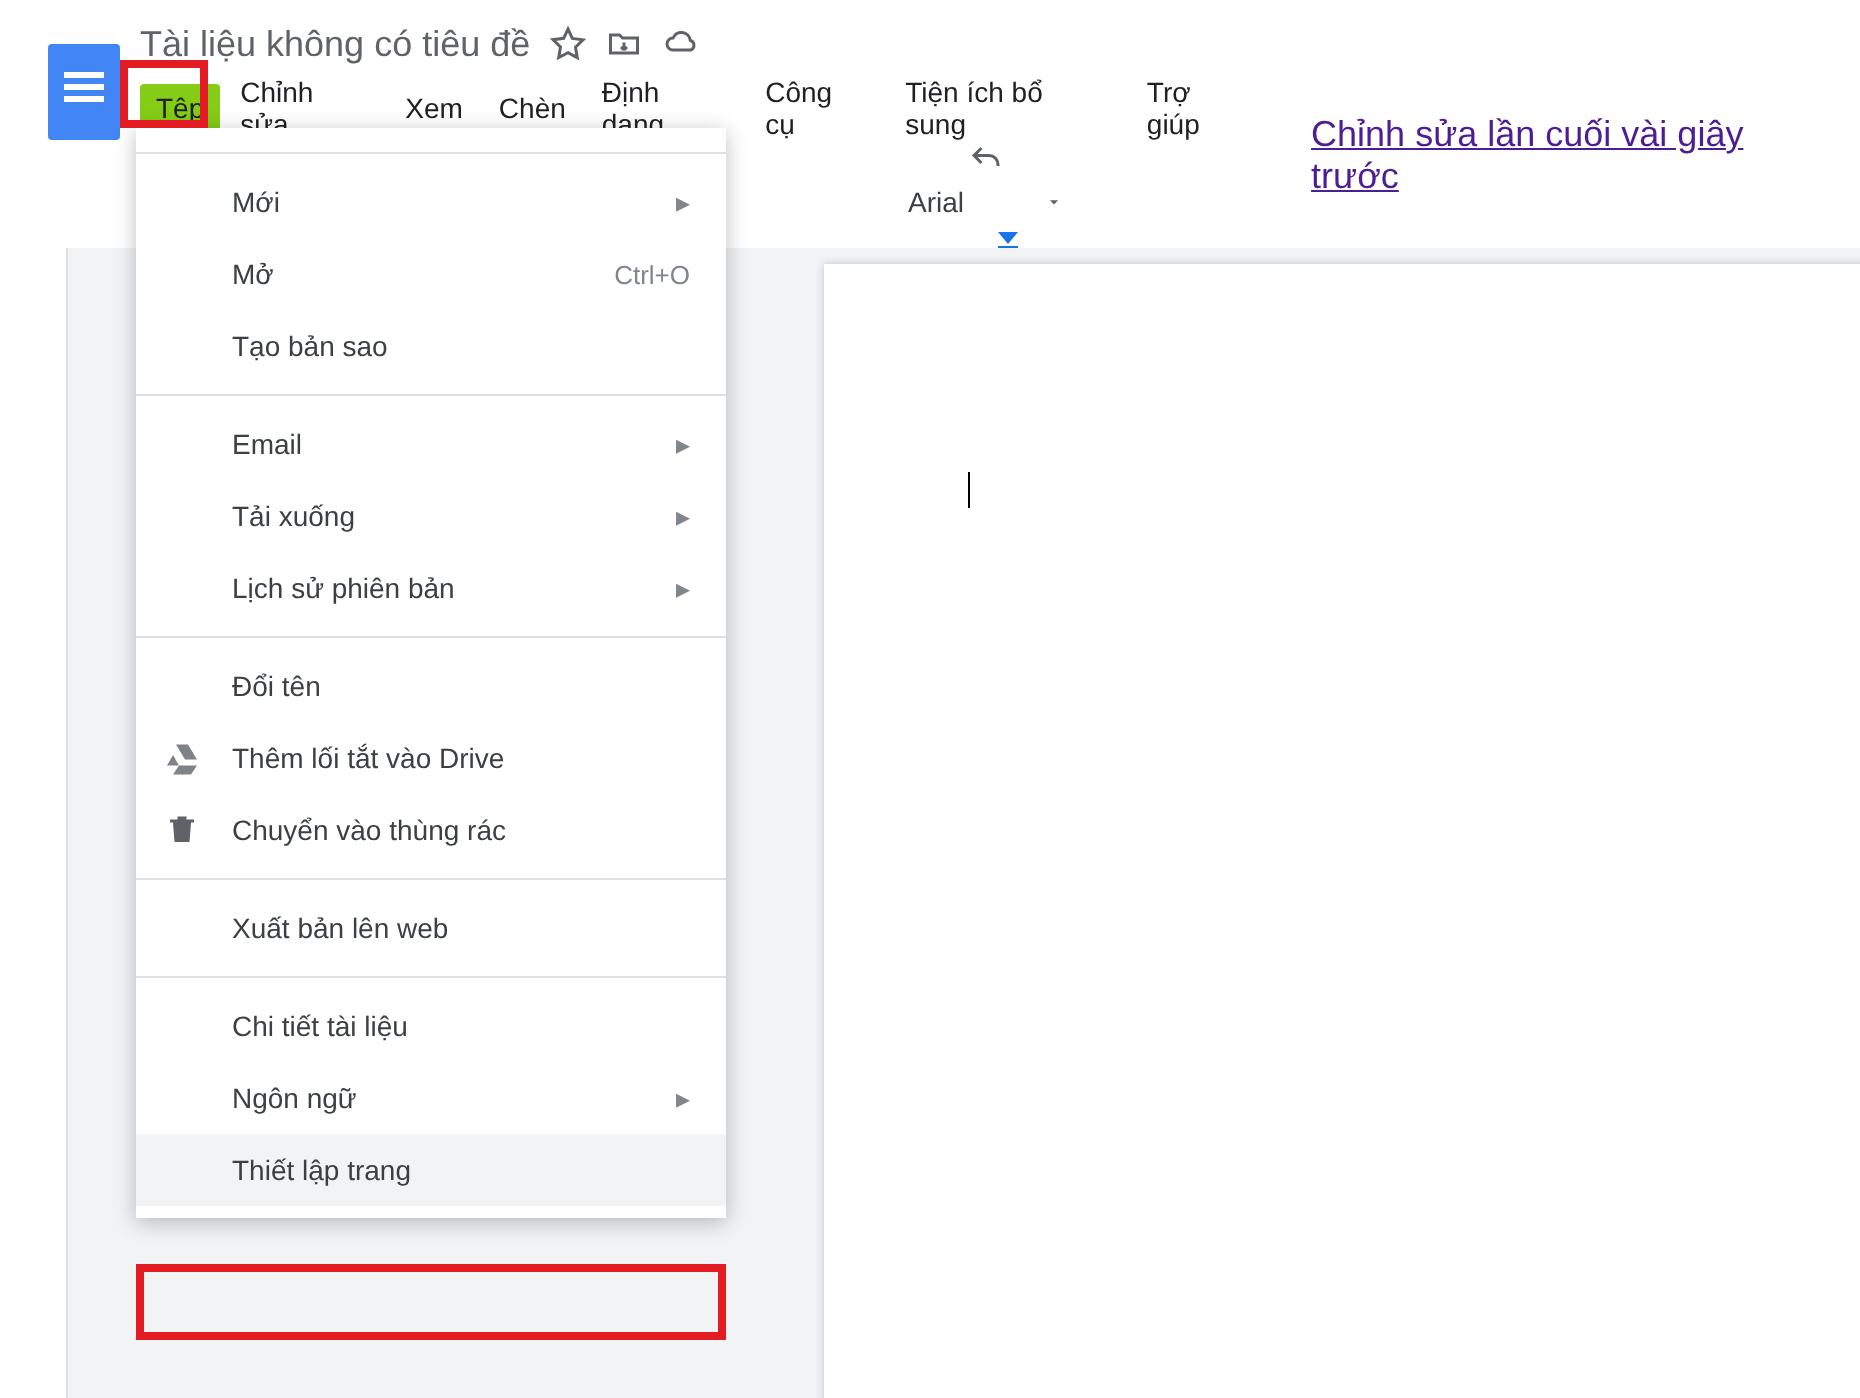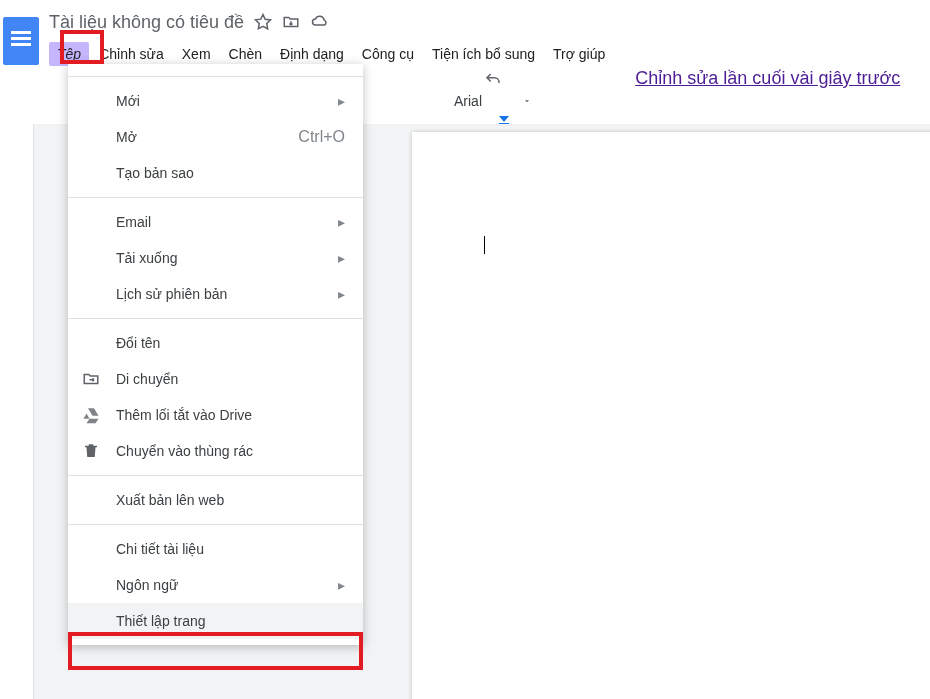--- a/index.html
+++ b/index.html
@@ -6,38 +6,38 @@
   body {
     font-family: Arial, "Helvetica Neue", sans-serif;
     font-size: 14px;
     color: #3c4043;
     background: #fff;
     width: 930px;
     height: 699px;
     overflow: hidden;
     position: relative;
   }
-  .header { display: flex; align-items: center; padding: 8px 10px 0 3px; }
+  .header { display: flex; align-items: flex-end; padding: 8px 10px 0 24px; }
   .doc-icon {
     width: 36px; height: 48px; margin-right: 10px; margin-top: 4px;
     background: #4285f4; border-radius: 2px; position: relative; flex-shrink: 0;
   }
   .doc-icon::before {
     content: ""; position: absolute; left: 8px; right: 8px; top: 14px; height: 3px; background: #fff;
     box-shadow: 0 6px 0 #fff, 0 12px 0 #fff;
   }
   .title-area { flex: 1; }
   .title-row { display: flex; align-items: center; gap: 10px; height: 28px; }
   .doc-title { font-size: 18px; color: #5f6368; }
   .ticon { color: #5f6368; display: inline-flex; align-items: center; }
   .menubar { display: flex; align-items: center; gap: 2px; height: 32px; margin-top: 2px; }
   .menu-item {
     padding: 4px 8px; font-size: 14px; color: #202124; border-radius: 2px; cursor: default;
   }
-  .menu-item.active { background: #c4b5fd; font-style: italic; }
+  .menu-item.active { background: #84cc16; }
   .highlight-red { position: absolute; border: 4px solid #e31b23; pointer-events: none; z-index: 50; }
   .hl-tep { left: 60px; top: 30px; width: 44px; height: 34px; }
   .hl-page-setup { left: 68px; top: 632px; width: 295px; height: 38px; }
   .last-edit { margin-left: 20px; color: #4c1d95; text-decoration: underline; font-size: 18px; margin-top: 48px; }
   .toolbar {
     margin-top: 0; margin-left: 56px; height: 38px; border-top: 1px solid transparent;
     display: flex; align-items: center; gap: 2px; padding: 0 6px; flex-direction: column;
   }
   .tsep { width: 1px; height: 22px; background: #e0e0e0; margin: 0 6px; }
   .tbtn {
@@ -66,21 +66,21 @@
     box-shadow: 0 2px 10px rgba(0,0,0,.25); z-index: 40; padding: 6px 0;
   }
   .dd-item {
     display: flex; align-items: center; height: 36px; padding: 0 18px 0 48px;
     font-size: 14px; color: #3c4043; position: relative;
   }
   .dd-item.hover { background: #f1f3f4; }
   .dd-sep { height: 1px; background: #e0e0e0; margin: 6px 0; }
   .dd-icon { position: absolute; left: 14px; color: #5f6368; display:inline-flex; }
   .dd-arrow { margin-left: auto; color: #80868b; }
-  .dd-short { margin-left: auto; color: #80868b; font-size: 16px; }
+  .dd-short { margin-left: auto; color: #80868b; font-size: 13px; }
   svg { display: block; }
 </style>
 </head>
 <body>
 
 <div class="highlight-red hl-tep"></div>
 <div class="highlight-red hl-page-setup"></div>
 
 <div class="header">
   <div class="doc-icon"></div>
@@ -244,29 +244,20 @@
     <span>Lịch sử phiên bản</span>
     <span class="dd-arrow">▸</span>
   </div>
   <div class="dd-sep"></div>
 
   <div class="dd-item">
     <span>Đổi tên</span>
   </div>
   <div class="dd-item">
     <span class="dd-icon">
-      <svg width="18" height="18" viewBox="0 0 24 24" fill="none" stroke="#5f6368" stroke-width="2">
-          <path d="M3 6h6l2 2h10v10H3z"></path>
-          <path d="M10 13h6m0 0l-2-2m2 2l-2 2"></path>
-        </svg>
-    </span>
-    <span>Di chuyển</span>
-  </div>
-  <div class="dd-item">
-    <span class="dd-icon">
       <svg width="18" height="18" viewBox="0 0 24 24" fill="#5f6368">
           <path d="M8 3h8l6 10h-8zM2 17l4-7 4 7zM10 17h12l-4 6H6z" opacity=".8"></path>
         </svg>
     </span>
     <span>Thêm lối tắt vào Drive</span>
   </div>
   <div class="dd-item">
     <span class="dd-icon">
       <svg width="18" height="18" viewBox="0 0 24 24" fill="#5f6368">
           <path d="M6 7h12l-1 13H7zM4 5h16v2H4zM9 3h6v2H9z"></path>

